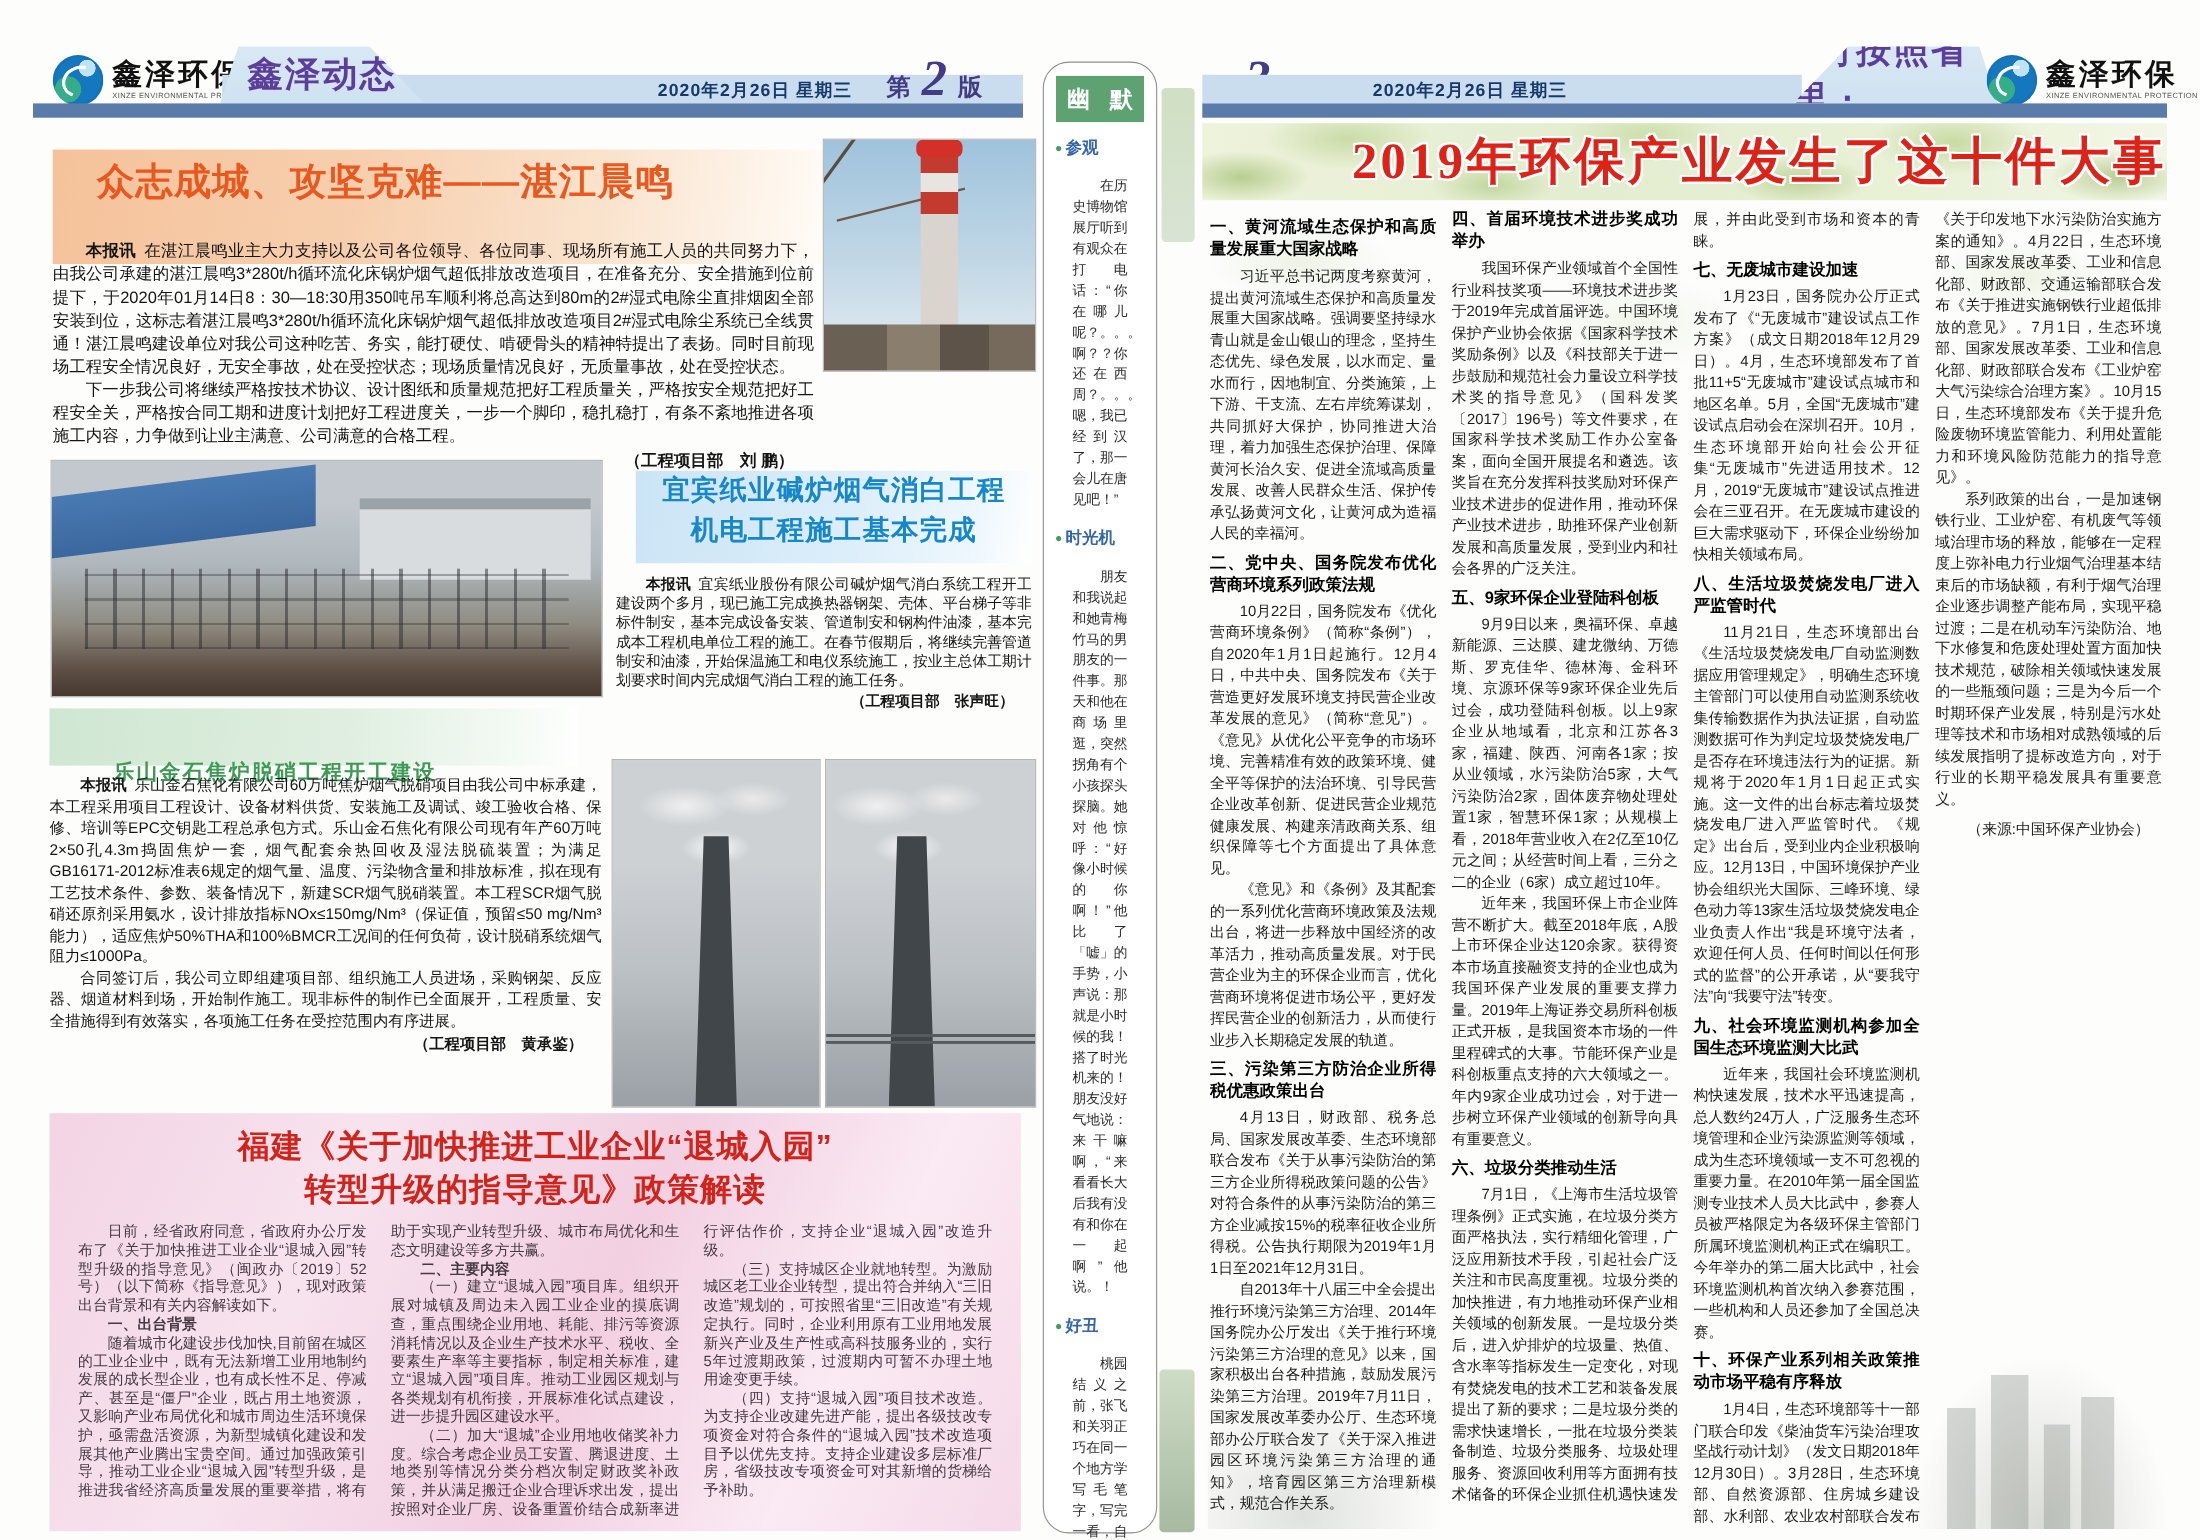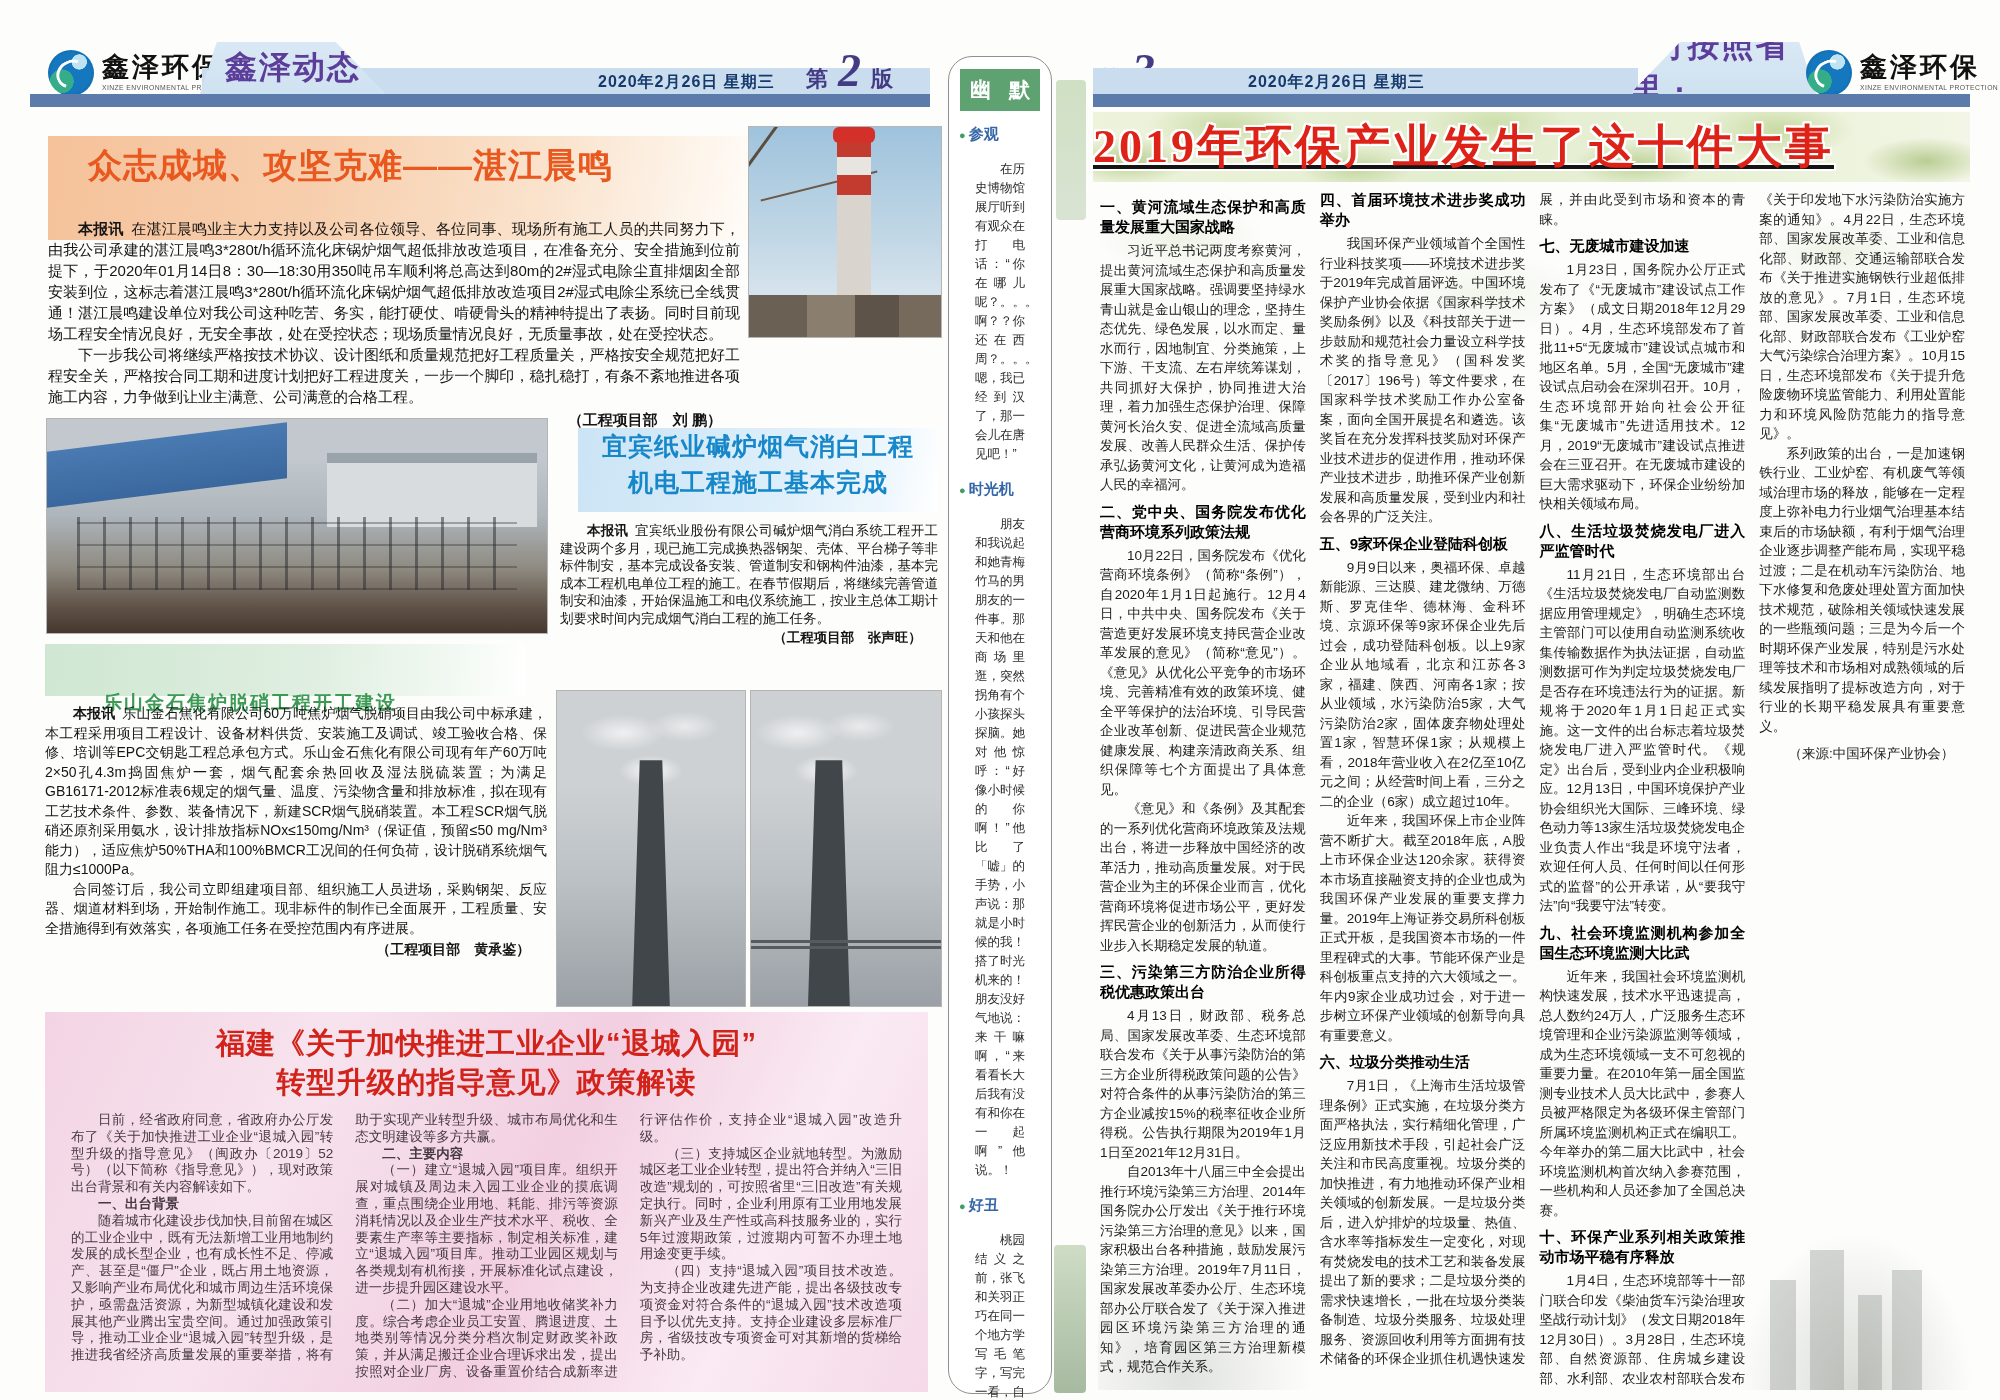--- a/index.html
+++ b/index.html
@@ -70,21 +70,21 @@
   
   .headline-band{background:
       radial-gradient(ellipse 90px 34px at 4% 70%, rgba(141,175,84,.55), rgba(0,0,0,0) 70%),
       radial-gradient(ellipse 110px 40px at 15% 20%, rgba(170,198,118,.5), rgba(0,0,0,0) 70%),
       radial-gradient(ellipse 80px 30px at 30% 80%, rgba(150,185,95,.45), rgba(0,0,0,0) 70%),
       radial-gradient(ellipse 100px 36px at 46% 15%, rgba(180,205,130,.45), rgba(0,0,0,0) 70%),
       radial-gradient(ellipse 90px 32px at 62% 75%, rgba(150,182,92,.5), rgba(0,0,0,0) 70%),
       radial-gradient(ellipse 110px 42px at 78% 25%, rgba(168,196,112,.5), rgba(0,0,0,0) 70%),
       radial-gradient(ellipse 90px 34px at 95% 70%, rgba(140,172,82,.55), rgba(0,0,0,0) 70%),
       linear-gradient(90deg,#eef3dc,#e3edcf 40%,#e9f1d7 75%,#f3f6e6);
-    display:flex;align-items:center;justify-content:flex-start;text-decoration:underline;}
+    display:flex;align-items:center;justify-content:flex-end;}
   .headline{font-family:"Liberation Serif",serif;font-size:46px;font-weight:bold;color:#dd2318;letter-spacing:3px;
     text-shadow:-2px -2px 0 #fff,2px -2px 0 #fff,-2px 2px 0 #fff,2px 2px 0 #fff,0 -2px 0 #fff,0 2px 0 #fff,-2px 0 0 #fff,2px 0 0 #fff;}
   .rp-cols{column-count:4;column-gap:14px;column-fill:auto;height:1200px;overflow:hidden;
     font-size:13.5px;line-height:19.5px;color:#1b1b1b;}
   .rp-h{margin:7px 0 4px;font-size:15px;line-height:20px;font-weight:bold;color:#000;text-align:justify;break-after:avoid;}
   .rp-p{margin:0;text-indent:2em;text-align:justify;}
   .rp-src{margin:8px 0 0;text-align:right;padding-right:.8em;}
   .rp-leaves{pointer-events:none;background:
       radial-gradient(ellipse 120px 50px at 10% 20%, rgba(160,190,110,.16), rgba(0,0,0,0) 70%),
       radial-gradient(ellipse 140px 60px at 45% 40%, rgba(160,190,110,.12), rgba(0,0,0,0) 70%),

